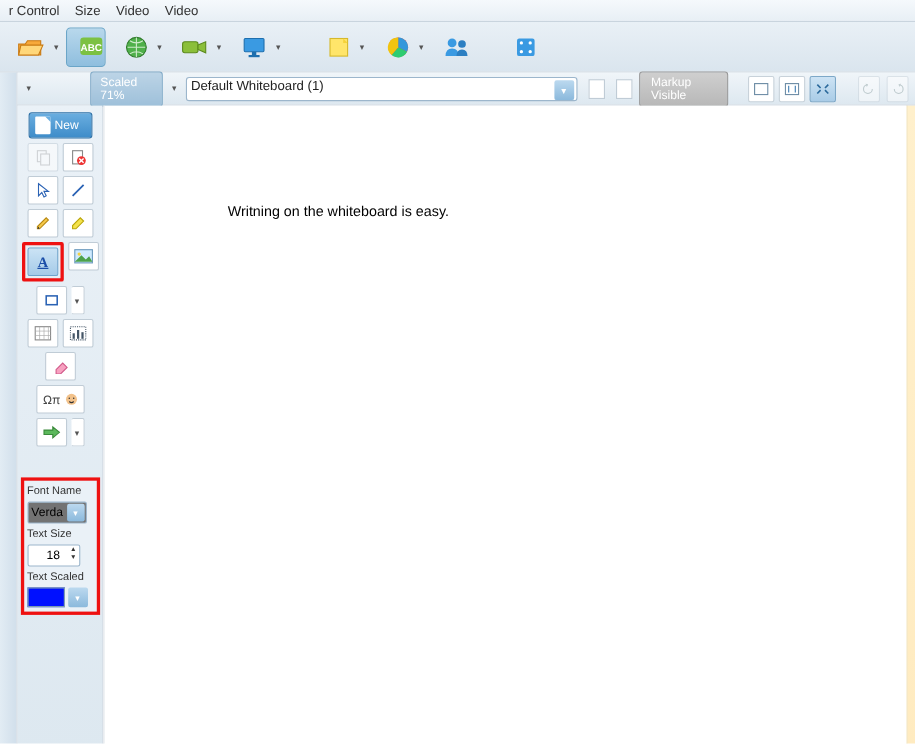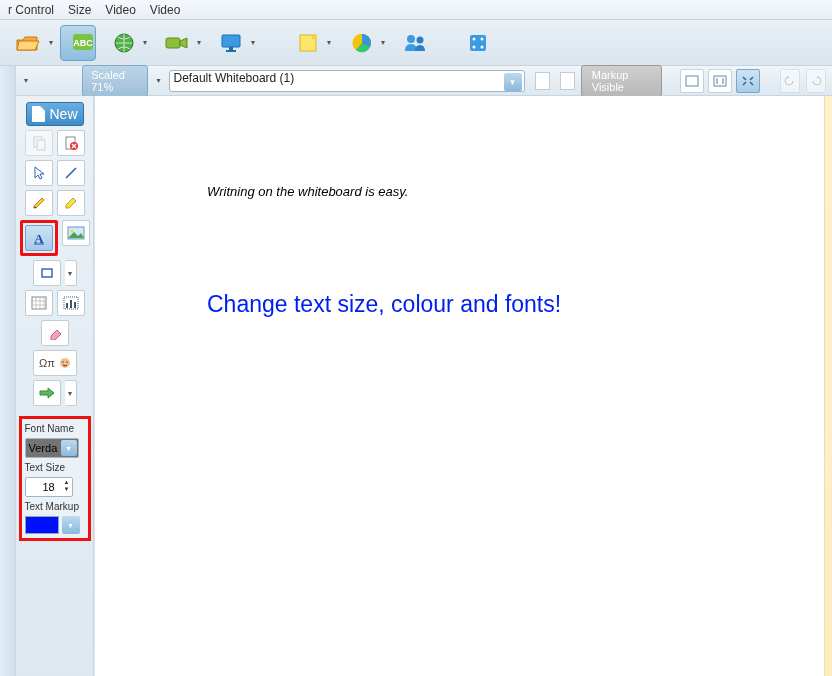--- a/index.html
+++ b/index.html
@@ -20,41 +20,41 @@
   .wb-select .dd { position:absolute; right:2px; top:2px; width:18px; height:18px; background:linear-gradient(#bcd9ef,#8bb9dc); border-radius:2px; display:flex; align-items:center; justify-content:center; color:#fff; font-size:9px; }
   .tiny-sq { width:18px; height:18px; border:1px solid #c0ccd6; background:#fff; margin-left:4px;}
   .markup-btn { background:linear-gradient(#cfcfcf,#b8b8b8); border:1px solid #9a9a9a; border-radius:3px; color:#fff; font-size:11px; padding:3px 10px; }
   .right-btns { display:flex; gap:4px; margin-left:12px; }
   .sqbtn { width:24px; height:24px; border:1px solid #c8d2da; background:#fff; display:flex; align-items:center; justify-content:center; border-radius:2px;}
   .sqbtn.sel { background:linear-gradient(#cde3f4,#a9cce7); border:1px solid #7da8c8;}
 
   .workspace { display:flex; height:590px; }
   .lefttrack { width:16px; background:linear-gradient(to right,#e2ecf4,#d1dfeb); border-right:1px solid #c9d4de; }
   .sidebar { width:78px; background:linear-gradient(#eaf1f7,#dde8f0); border-right:1px solid #c9d4de; padding:6px 6px; display:flex; flex-direction:column; gap:4px; align-items:center;}
-  .newbtn { width:58px; height:24px; background:linear-gradient(#6aaee0,#3e8cc9); border:1px solid #2f72a8; border-radius:3px; color:#fff; font-size:14px; display:flex; align-items:center; gap:4px; padding:0 5px; }
+  .newbtn { width:58px; height:24px; background:linear-gradient(#6aaee0,#3e8cc9); border:1px solid #2f72a8; border-radius:3px; color:#fff; font-size:11px; display:flex; align-items:center; gap:4px; padding:0 5px; }
   .newbtn .pic { width:14px; height:16px; background:#fff; border-radius:1px; position:relative; }
   .newbtn .pic::after{content:"";position:absolute;right:0;top:0;border-top:5px solid #6aaee0;border-left:5px solid transparent;}
   .tool-row { display:flex; gap:4px; }
   .tool { width:28px; height:26px; background:#fff; border:1px solid #c0ccd6; border-radius:2px; display:flex; align-items:center; justify-content:center; position:relative; cursor:pointer;}
   .tool svg { display:block; }
   .redframe { border:3px solid #e11; padding:2px; border-radius:2px; }
   .tool.sel { background:linear-gradient(#cbe3f5,#a5cbe8); border:1px solid #6ea4cc; }
   .tool.small-drop { width:12px; border-left:none; font-size:8px; color:#555;}
-  .fontpanel { width:72px; border:3px solid #e11; background:#eaf1f7; border-top:3px solid #e11; padding:4px 3px; margin-top:6px; display:flex; flex-direction:column; gap:4px;}
+  .fontpanel { width:72px; border:3px solid #e11; background:#eaf1f7; border-top:3px solid #e11; padding:4px 3px; margin-top:24px; display:flex; flex-direction:column; gap:4px;}
   .fontpanel label { font-size:10px; color:#333; }
   .select-sm { height:20px; background:#737373; border:1px solid #9cb6cc; border-radius:2px; display:flex; align-items:center; padding:0 3px; position:relative; font-size:11px; width:54px;}
   .select-sm .dd { position:absolute; right:1px; top:1px; width:16px; height:16px; background:linear-gradient(#bcd9ef,#8bb9dc); border-radius:2px; display:flex; align-items:center; justify-content:center; color:#fff; font-size:8px;}
   .spin { width:48px; height:20px; background:#fff; border:1px solid #9cb6cc; border-radius:2px; display:flex; align-items:center; justify-content:center; font-size:11px; position:relative;}
   .spin .arrows{position:absolute; right:2px; top:1px; display:flex; flex-direction:column; font-size:6px; line-height:7px; color:#333;}
   .color-row { display:flex; gap:3px; align-items:center;}
   .color-sw { width:34px; height:18px; background:#0010ff; border:1px solid #5a7; border:1px solid #8aa;}
   .dd-sq { width:18px; height:18px; background:linear-gradient(#bcd9ef,#8bb9dc); border-radius:2px; display:flex; align-items:center; justify-content:center; color:#fff; font-size:8px;}
 
   .canvas { flex:1; background:#fff; position:relative; border-left:1px solid #e0e5ea;}
-  .canvas .txt1 { position:absolute; left:112px; top:88px; font-size:13px; color:#000; font-family:Arial,sans-serif;font-style:italic;}
+  .canvas .txt1 { position:absolute; left:112px; top:88px; font-size:13px; color:#000; font-family:Arial,sans-serif;}
   .canvas .txt2 { position:absolute; left:112px; top:195px; font-size:23px; color:#0020ee; font-family:Verdana,Geneva,sans-serif;}
   .rightedge { width:8px; background:#fff4d6e0; background:linear-gradient(#fff0cc,#ffebc0); border-left:1px solid #f0dca8;}
 </style>
 </head>
 <body>
 
 <div class="menubar">
   <span>r Control</span>
   <span>Size</span>
   <span>Video</span>
@@ -300,29 +300,28 @@
       <label>Font Name</label>
       <div class="select-sm">
         <span>Verda</span>
         <span class="dd">▾</span>
       </div>
       <label>Text Size</label>
       <div class="spin">
         <span>18</span>
         <span class="arrows">▲<br>▼</span>
       </div>
-      <label>Text Markup</label>
+      <label>Text Scaled</label>
       <div class="color-row">
         <div class="color-sw"></div>
         <div class="dd-sq">▾</div>
       </div>
     </div>
   </div>
 
   <div class="canvas">
     <div class="txt1">Writning on the whiteboard is easy.</div>
-    <div class="txt2">Change text size, colour and fonts!</div>
   </div>
   <div class="rightedge"></div>
 </div>
 
 </div>
 </div>
 
 </body></html>

